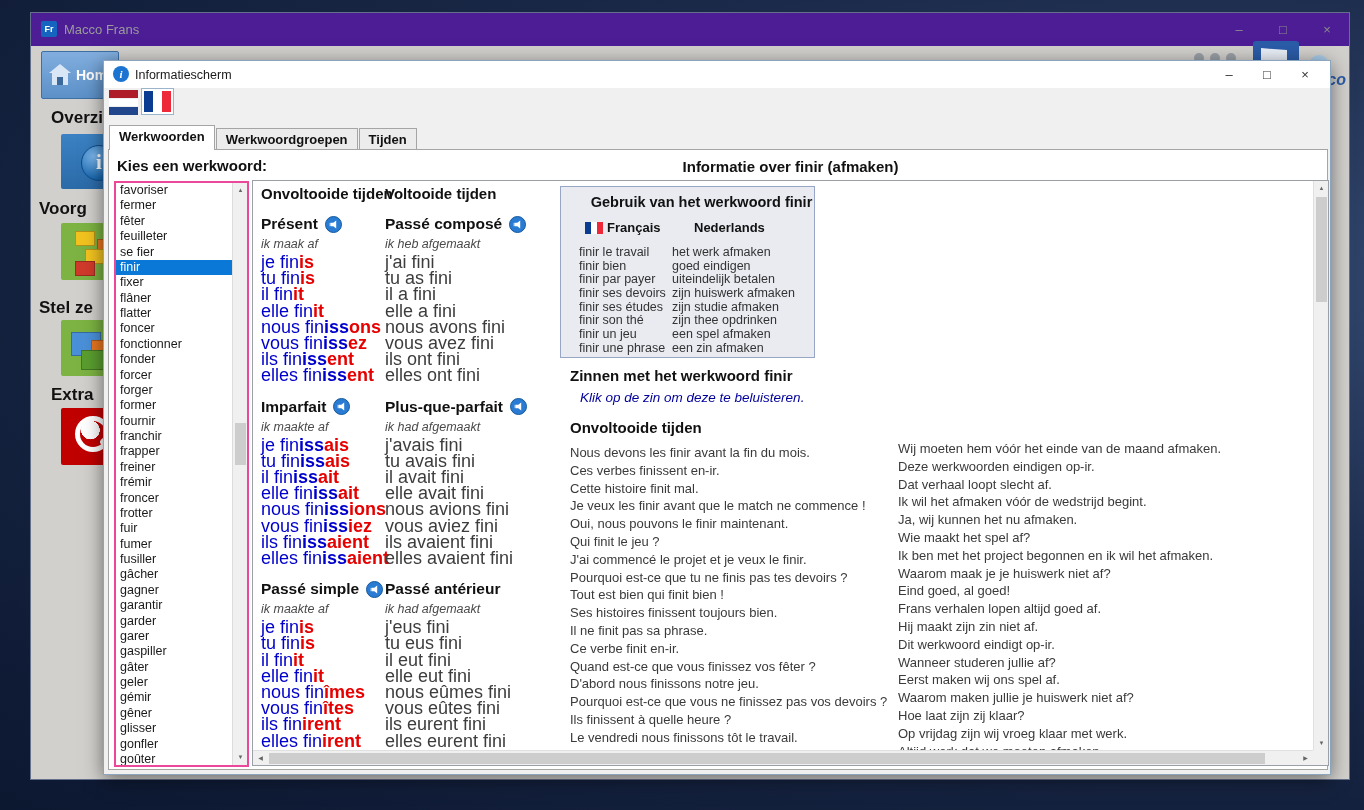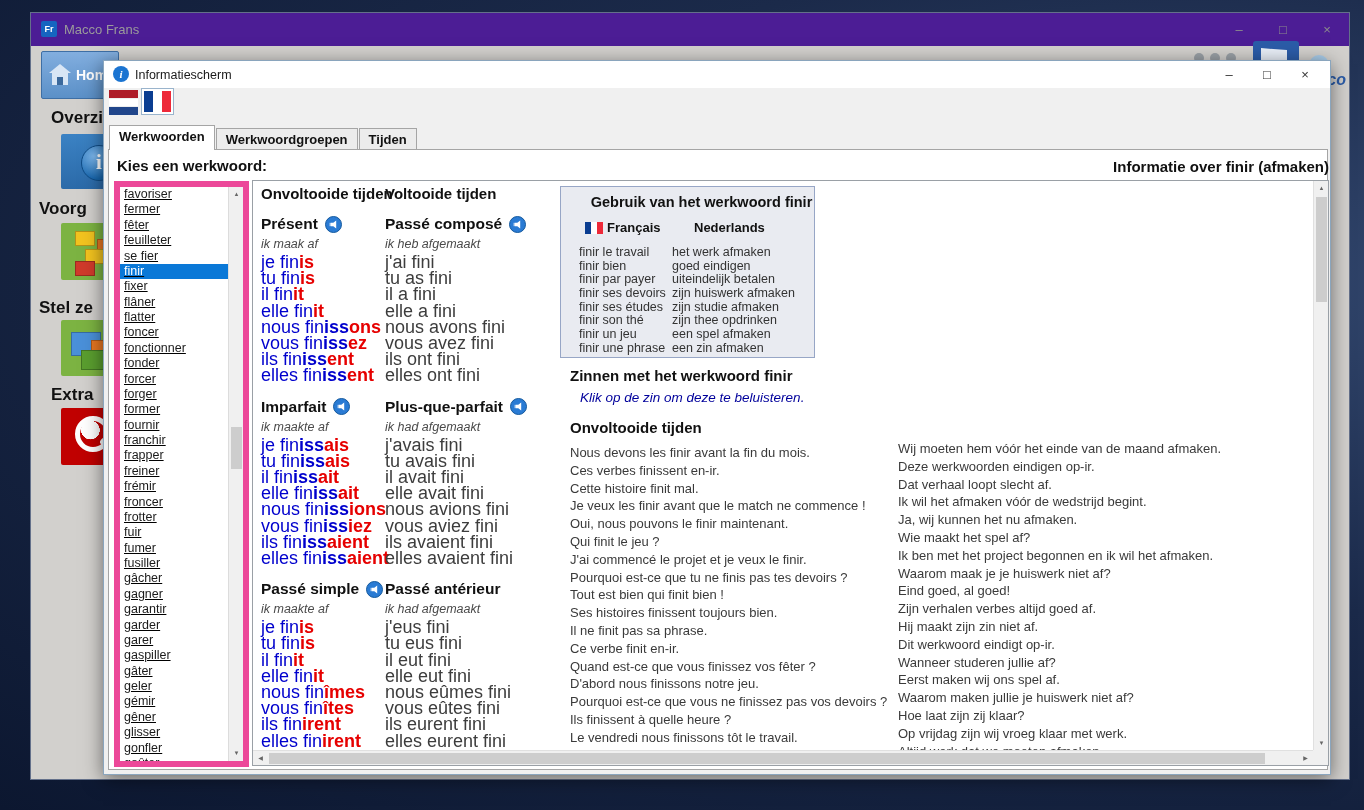--- a/index.html
+++ b/index.html
@@ -50,23 +50,23 @@
   .flag-fr{width:27px;height:21px;display:flex;}
   .flag-fr i{flex:1;}
   .fl-red{background:#ae1c28;}.fl-wht{background:#fff;border-top:1px solid #eee;border-bottom:1px solid #eee;}.fl-blu{background:#21468b;}
   .fr-blu{background:#0a3d91;}.fr-wht{background:#fff;}.fr-red{background:#ed2939;}
   
   .tabs{left:5px;top:67px;height:22px;display:flex;align-items:flex-end;}
   .tab{font-size:13px;font-weight:bold;color:#111;padding:3px 9px 3px 9px;border:1px solid #a5a5a5;border-bottom:none;background:#ececec;height:15px;margin-right:1px;}
   .tab.active{background:#fff;height:18px;position:relative;z-index:3;}
   .tabpanel{left:4px;top:88px;width:1220px;height:621px;background:#fff;border:1px solid #a5a5a5;box-sizing:border-box;z-index:2;}
   .kies-lbl{left:8px;top:7px;font-size:15px;font-weight:bold;color:#111;}
-  .info-title{left:143px;top:8px;width:1077px;text-align:right;font-size:15px;font-weight:bold;color:#111;}
-  
-  .listbox{left:5px;top:31px;width:135px;height:586px;background:#fff;border:6px solid #ec4899;box-sizing:border-box;overflow:hidden;text-decoration:underline;}
+  .info-title{left:143px;top:8px;width:1077px;text-align:center;font-size:15px;font-weight:bold;color:#111;}
+  
+  .listbox{left:5px;top:31px;width:135px;height:586px;background:#fff;border:2px solid #ec4899;box-sizing:border-box;overflow:hidden;}
   .verb-item{height:15.39px;line-height:15.39px;font-size:12.5px;color:#1a1a1a;padding-left:4px;white-space:nowrap;}
   .verb-item.sel{background:#0a78d7;color:#fff;}
   .sbar-v{position:absolute;right:0;top:0;bottom:0;width:15px;background:#f0f0f0;border-left:1px solid #dcdcdc;box-sizing:border-box;}
   .sbar-arrow{position:absolute;left:0;width:15px;height:15px;color:#666;font-size:6px;text-align:center;line-height:15px;}
   .sbar-thumb{position:absolute;left:2px;width:11px;background:#cdcdcd;}
   
   .bigpanel{left:143px;top:30px;width:1077px;height:586px;background:#fff;border:1px solid #9aa0a6;box-sizing:border-box;overflow:hidden;}
   .conj-col{top:4px;}
   .col-hdr{font-size:15px;font-weight:bold;color:#111;height:22px;margin-bottom:6px;white-space:nowrap;}
   .tense-block{margin-bottom:12px;}
@@ -449,21 +449,21 @@
       <div class="abs sent-col sent-nl-col" id="sent-nl">
           <div class="sent">Wij moeten hem vóór het einde van de maand afmaken.</div>
           <div class="sent">Deze werkwoorden eindigen op-ir.</div>
           <div class="sent">Dat verhaal loopt slecht af.</div>
           <div class="sent">Ik wil het afmaken vóór de wedstrijd begint.</div>
           <div class="sent">Ja, wij kunnen het nu afmaken.</div>
           <div class="sent">Wie maakt het spel af?</div>
           <div class="sent">Ik ben met het project begonnen en ik wil het afmaken.</div>
           <div class="sent">Waarom maak je je huiswerk niet af?</div>
           <div class="sent">Eind goed, al goed!</div>
-          <div class="sent">Zijn verhalen verbes altijd goed af.</div>
+          <div class="sent">Frans verhalen lopen altijd goed af.</div>
           <div class="sent">Hij maakt zijn zin niet af.</div>
           <div class="sent">Dit werkwoord eindigt op-ir.</div>
           <div class="sent">Wanneer studeren jullie af?</div>
           <div class="sent">Eerst maken wij ons spel af.</div>
           <div class="sent">Waarom maken jullie je huiswerk niet af?</div>
           <div class="sent">Hoe laat zijn zij klaar?</div>
           <div class="sent">Op vrijdag zijn wij vroeg klaar met werk.</div>
           <div class="sent">Altijd werk dat we moeten afmaken.</div>
         </div>
 

